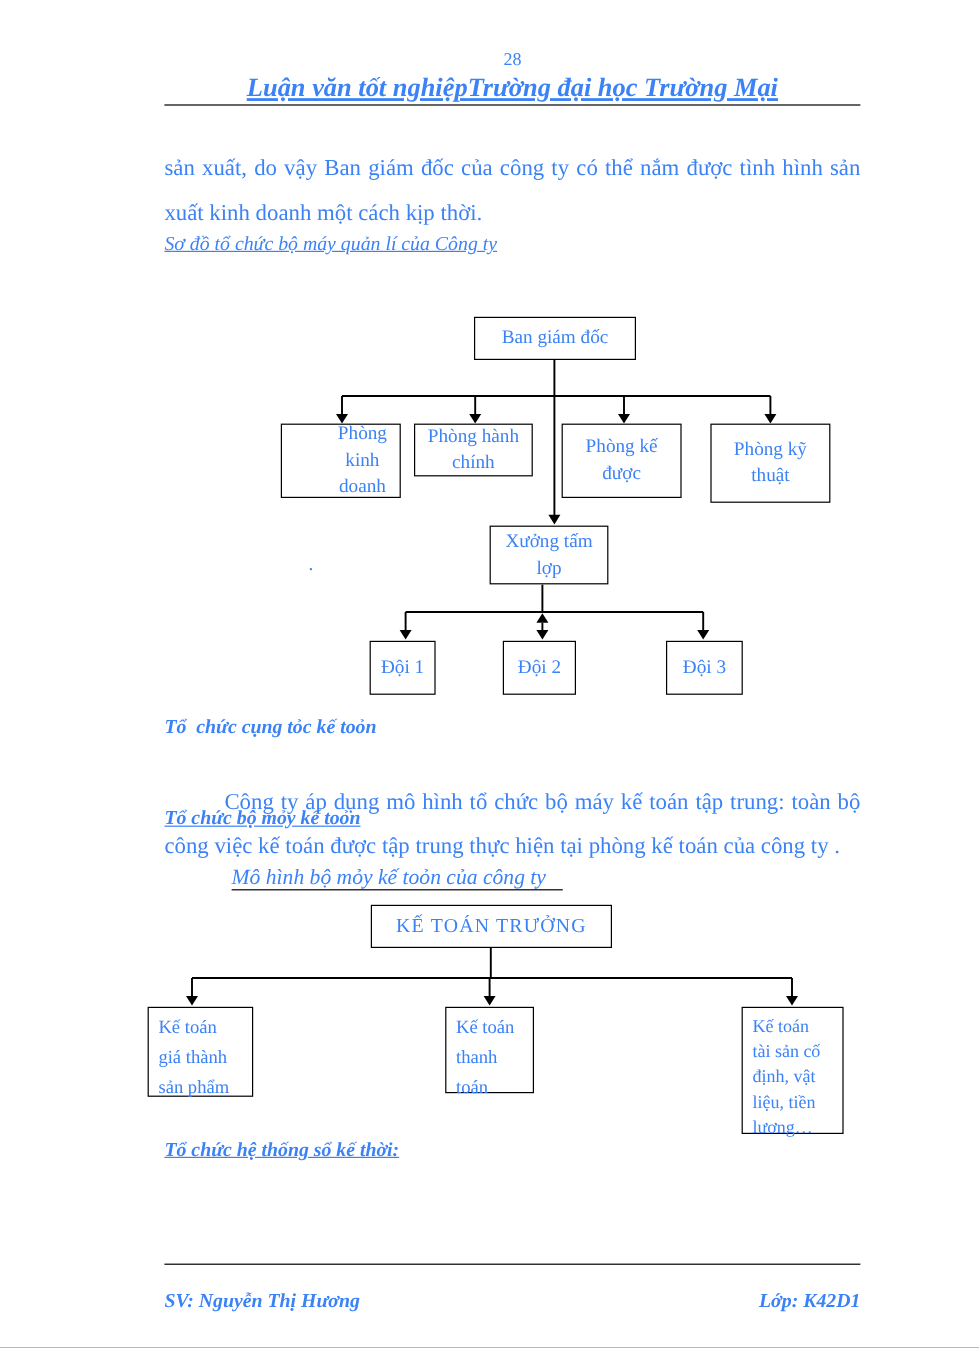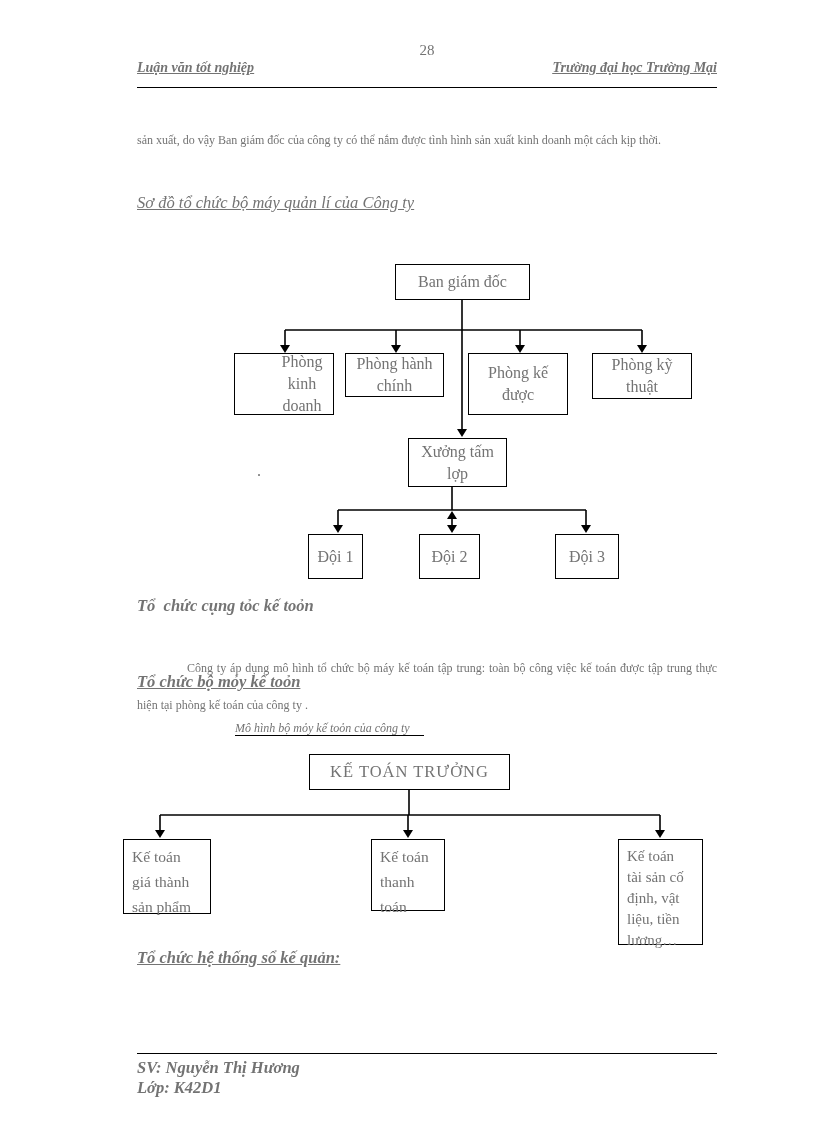--- a/index.html
+++ b/index.html
@@ -1,57 +1,57 @@
 <!DOCTYPE html>
 <html><head>
 <meta charset="utf-8">
 <style>
   * { margin:0; padding:0; box-sizing:border-box; }
   html,body { background:#888; }
   .page {
     position:relative; width:816px; height:1123px; margin:0 auto;
-    background:#ffffff; color:#737373;
+    background:#ffffff; color:#3b82f6;
     font-family:"Liberation Serif","DejaVu Serif",serif;
     overflow:hidden;
   }
   .abs { position:absolute; }
   .pagenum { top:42px; left:137px; width:580px; text-align:center; font-size:15px; }
   .hdr {
     top:60px; left:137px; width:580px; height:28px;
     border-bottom:1.6px solid #000;
-    display:flex; justify-content:space-between; align-items:flex-start;
-    font-size:14px; font-weight:bold; font-style:italic;text-decoration:underline;
+    display:flex; justify-content:center; align-items:flex-start;
+    font-size:22px; font-weight:bold; font-style:italic;text-decoration:underline;
   }
   .hdr span { text-decoration:underline; }
-  .para { left:137px; width:580px; font-size:12px; line-height:37px; text-align:justify; }
+  .para { left:137px; width:580px; font-size:19px; line-height:37px; text-align:justify; }
   .p1 { top:122px; }
   .p2 { top:650px; text-indent:50px; }
   .cap1 { top:193px; left:137px; font-size:16.5px; font-style:italic; text-decoration:underline; }
   .hb  { left:137px; font-size:16.5px; font-weight:bold; font-style:italic; white-space:pre-wrap; }
   .h1x { top:596px; }
   .h2x { top:624px; text-decoration:underline;margin-top:48px; }
   .h3x { top:948px; text-decoration:underline; }
-  .cap2 { top:721px; left:193px; font-size:12px; font-style:italic;margin-left:42px; }
+  .cap2 { top:721px; left:193px; font-size:18px; font-style:italic; }
   .cap2 span { border-bottom:1.4px solid #000; padding-right:14px; }
   .chart { left:0; width:816px; }
   .chart1 { top:255px; height:335px; }
   .chart2 { top:750px; height:200px; }
   .chart svg { position:absolute; left:0; top:0; }
   .obox {
     position:absolute; border:1.6px solid #000; background:#fff;
     display:flex; align-items:center; justify-content:center;
     font-size:16px; line-height:22px; text-align:center; white-space:pre-line;
   }
   .obox.left { justify-content:flex-start; text-align:left; align-items:flex-start; }
   .root2 { font-size:16.5px; letter-spacing:1px; }
   .dot { top:462px; left:257px; font-size:16px; }
   .ftr {
-    top:1053px; left:137px; width:580px; border-top:1.6px solid #000; padding-top:4px;
+    top:1053px; left:137px; width:580px; border-top:1.6px solid #000; padding-top:20px;
     display:flex; justify-content:space-between;
-    font-size:16.5px; font-weight:bold; font-style:italic;flex-direction:column;
+    font-size:16.5px; font-weight:bold; font-style:italic;
   }
 </style>
 </head>
 <body>
 
 <div class="page">
 
   <div class="abs pagenum">28</div>
 
   <div class="abs hdr">
@@ -91,21 +91,21 @@
         <polygon points="581,270 591,270 586,278"></polygon>
       </g>
     </svg>
     <div class="obox" style="left:395px; top:9px; width:135px; height:36px;">Ban giám đốc</div>
     <div class="obox" style="left:234px; top:98px; width:100px; height:62px;padding-left:36px;">Phòng kinh
 doanh</div>
     <div class="obox" style="left:345px; top:98px; width:99px; height:44px;">Phòng hành
 chính</div>
     <div class="obox" style="left:468px; top:98px; width:100px; height:62px;">Phòng kế
 được</div>
-    <div class="obox" style="left:592px; top:98px; width:100px; height:46px;">Phòng kỹ
+    <div class="obox" style="left:592px; top:98px; width:100px; height:66px;">Phòng kỹ
 thuật</div>
     <div class="obox" style="left:408px; top:183px; width:99px; height:49px;">Xưởng tấm
 lợp</div>
     <div class="obox" style="left:308px; top:279px; width:55px; height:45px;">Đội 1</div>
     <div class="obox" style="left:419px; top:279px; width:61px; height:45px;">Đội 2</div>
     <div class="obox" style="left:555px; top:279px; width:64px; height:45px;">Đội 3</div>
   </div>
 
   <div class="abs dot">.</div>
 
@@ -140,20 +140,20 @@
     <div class="obox left" style="left:371px; top:89px; width:74px; height:72px; padding:4px 2px 0 8px; font-size:15.5px; line-height:25px;">Kế toán
 thanh
 toán</div>
     <div class="obox left" style="left:618px; top:89px; width:85px; height:106px; padding:6px 2px 0 8px; font-size:15px; line-height:21px;">Kế toán
 tài sản cố
 định, vật
 liệu, tiền
 lương…</div>
   </div>
 
-  <div class="abs hb h3x">Tổ chức hệ thống sổ kế quản:</div>
+  <div class="abs hb h3x">Tổ chức hệ thống sổ kế thời:</div>
 
   <div class="abs ftr">
     <span>SV: Nguyễn Thị Hương</span>
     <span>Lớp: K42D1</span>
   </div>
 
 </div>
 
 </body></html>

